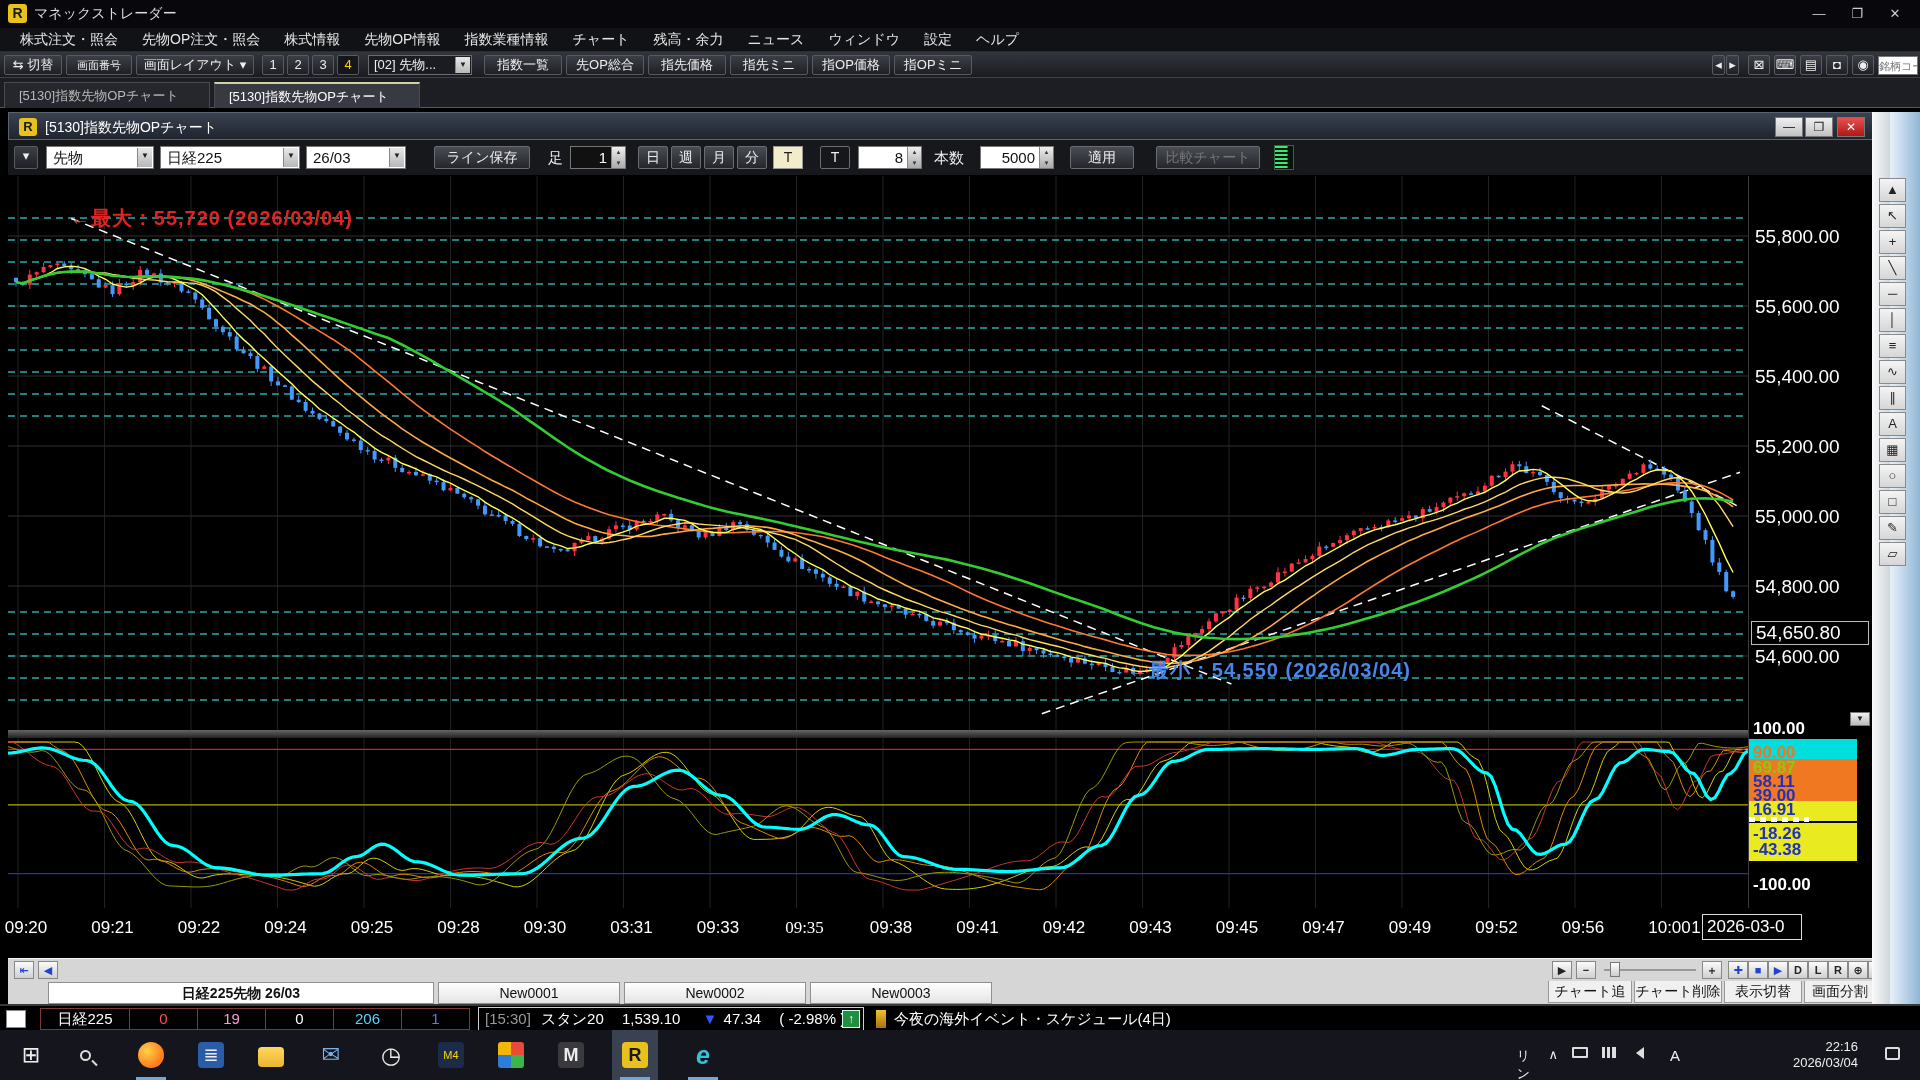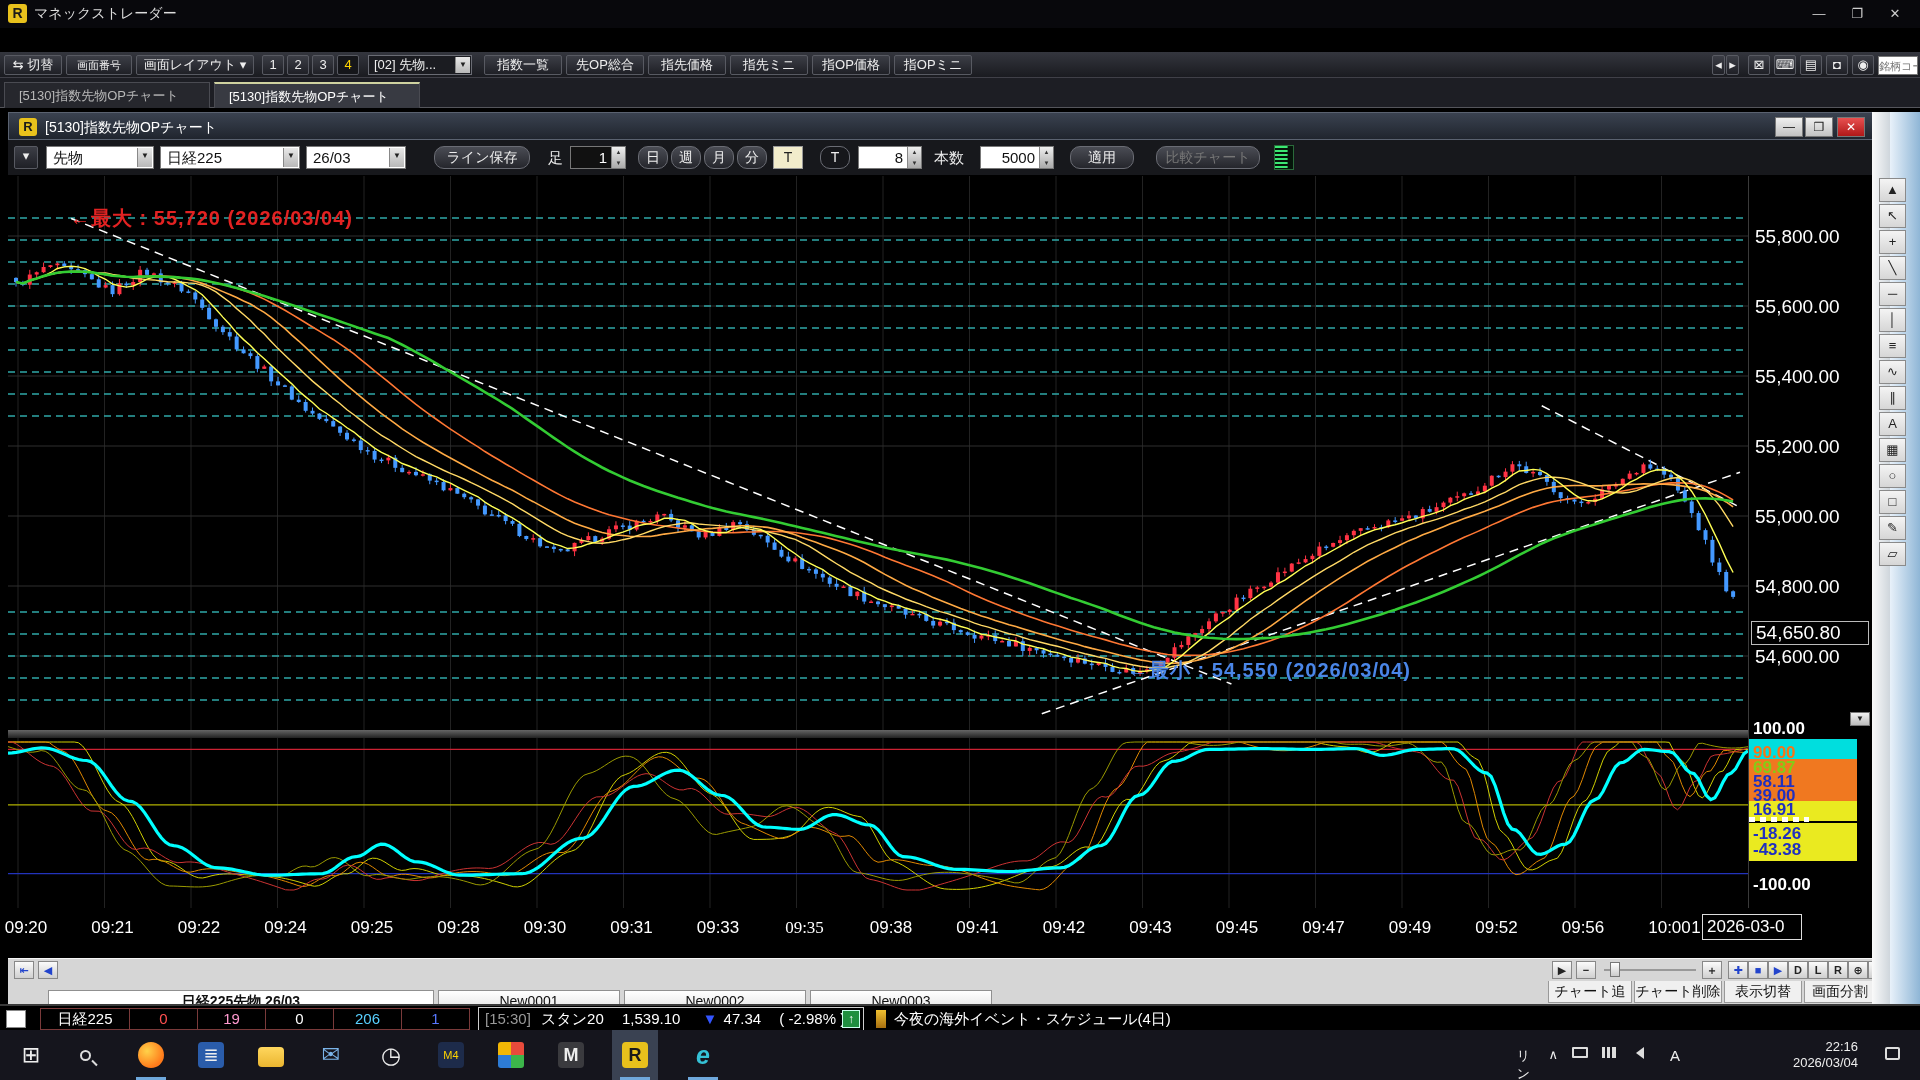--- a/index.html
+++ b/index.html
@@ -32,21 +32,21 @@
   
   .cw-title { position:absolute; left:8px; top:112px; width:1882px; height:28px; background:linear-gradient(#3a4250,#20252e); border:1px solid #5a6270; color:#fff; }
   .cw-icon { position:absolute; left:10px; top:5px; width:18px; height:18px; background:#e8c11c; border-radius:3px; color:#1a1a1a; font-weight:bold; font-size:13px; text-align:center; line-height:18px; }
   .cw-label { position:absolute; left:36px; top:6px; font-size:14px; }
   .cwbtn { position:absolute; top:4px; width:28px; height:20px; background:linear-gradient(#f0f0f0,#c2c2c2); border:1px solid #777; color:#222; font-size:12px; text-align:center; line-height:18px; }
   .cwbtn.close { background:linear-gradient(#e85050,#b01818); color:#fff; font-weight:bold; }
 
   
   .controls { position:absolute; left:8px; top:140px; width:1882px; height:36px; background:#17181c; border-bottom:1px solid #000; }
   .combo-light { position:absolute; top:6px; height:23px; background:#fff; border:1px solid #777; color:#111; font-size:15px; line-height:21px; padding-left:6px; }
-  .ctl-btn { position:absolute; top:6px; height:23px; background:linear-gradient(#4a4c54,#25262c); border:1px solid #6a6c74; border-radius:10px; color:#eee; font-size:14px; text-align:center; line-height:21px; }
+  .ctl-btn { position:absolute; top:6px; height:23px; background:linear-gradient(#4a4c54,#25262c); border:1px solid #6a6c74; border-radius:2px; color:#eee; font-size:14px; text-align:center; line-height:21px; }
   .ctl-label { position:absolute; top:9px; color:#eee; font-size:15px; }
   .spin { position:absolute; top:6px; height:23px; border:1px solid #777; font-size:15px; line-height:21px; }
   .spin .arrows { position:absolute; right:0; top:0; bottom:0; width:14px; background:linear-gradient(#eee,#aaa); border-left:1px solid #888; color:#333; font-size:6px; line-height:11px; text-align:center; }
   .tgl { position:absolute; top:6px; width:30px; height:23px; background:#f2eccb; border:1px solid #999; color:#222; font-size:14px; text-align:center; line-height:21px; }
   .eq-icon { position:absolute; top:5px; width:20px; height:25px; background:#05140a; border:1px solid #2a6a3a;
      background-image:repeating-linear-gradient(#3be873 0 2px, transparent 2px 4px); background-size:70% 100%; background-repeat:no-repeat; }
 
   
   .plot-wrap { position:absolute; left:8px; top:176px; width:1740px; height:554px; background:#000; }
   .osc-wrap  { position:absolute; left:8px; top:738px; width:1740px; height:170px; background:#000; }
@@ -70,21 +70,21 @@
   .ta-label { position:absolute; top:10px; width:70px; color:#fff; font-size:17px; text-align:center; }
   .cursor-date { position:absolute; left:1694px; top:6px; width:100px; height:26px; border:1px solid #ddd; background:#000; color:#fff; font-size:17px; line-height:24px; padding-left:4px; overflow:hidden; white-space:nowrap; }
 
   
   .scroll-row { position:absolute; left:8px; top:958px; width:1864px; height:22px; background:#d6d6d6; border-top:1px solid #f5f5f5; }
   .srbtn { position:absolute; top:2px; width:20px; height:18px; background:linear-gradient(#fbfbfb,#d0d0d0); border:1px solid #888; font-size:11px; font-weight:bold; text-align:center; line-height:16px; color:#222; }
   .srbtn.blue { color:#2244cc; }
   .sr-track { position:absolute; top:10px; height:2px; background:#999; }
   .sr-thumb { position:absolute; top:3px; width:10px; height:15px; background:linear-gradient(#fff,#ccc); border:1px solid #777; }
   .tab-row { position:absolute; left:8px; top:980px; width:1864px; height:24px; background:#d6d6d6; }
-  .btab { position:absolute; top:10px; height:22px; background:linear-gradient(#ffffff,#e4e4e4); border:1px solid #909090; color:#111; font-size:14px; text-align:center; line-height:20px; }
+  .btab { position:absolute; top:2px; height:22px; background:linear-gradient(#ffffff,#e4e4e4); border:1px solid #909090; color:#111; font-size:14px; text-align:center; line-height:20px; }
   .btab.active { font-weight:bold; background:#fff; }
   .bact { position:absolute; top:1px; height:22px; background:#f0f0f0; border:1px solid #999; border-top:none; color:#111; font-size:14px; text-align:center; line-height:20px; }
 
   
   .edge-white { position:absolute; left:1872px; top:112px; width:18px; height:892px; background:linear-gradient(90deg,#fafafa,#cfd6dc); }
   .edge-blue { position:absolute; left:1890px; top:112px; width:30px; height:892px; background:linear-gradient(90deg,#e8f1fa,#8fb6d6); }
   .tool-btn { position:absolute; left:1879px; width:27px; height:24px; background:linear-gradient(#f4f4f4,#d6d6d6); border:1px solid #8a8a8a; color:#222; font-size:13px; text-align:center; line-height:22px; }
 
   
   .statusbar { position:absolute; left:0; top:1004px; width:1920px; height:26px; background:#000; border-top:2px solid #3a3a3a; color:#fff; }
@@ -118,20 +118,33 @@
   
   <div class="titlebar">
     <div class="app-icon">R</div>
     <div class="app-title">マネックストレーダー</div>
     <div class="winbtn" style="right:84px">—</div>
     <div class="winbtn" style="right:46px">❐</div>
     <div class="winbtn" style="right:8px">✕</div>
   </div>
 
   
+  <div class="menubar" id="menubar">
+      <div class="menu-item" style="position: relative;">株式注文・照会</div>
+      <div class="menu-item" style="position: relative;">先物OP注文・照会</div>
+      <div class="menu-item" style="position: relative;">株式情報</div>
+      <div class="menu-item" style="position: relative;">先物OP情報</div>
+      <div class="menu-item" style="position: relative;">指数業種情報</div>
+      <div class="menu-item" style="position: relative;">チャート</div>
+      <div class="menu-item" style="position: relative;">残高・余力</div>
+      <div class="menu-item" style="position: relative;">ニュース</div>
+      <div class="menu-item" style="position: relative;">ウィンドウ</div>
+      <div class="menu-item" style="position: relative;">設定</div>
+      <div class="menu-item" style="position: relative;">ヘルプ</div>
+    </div>
 
   
   <div class="toolbar">
     <div class="tbtn" style="left:4px;width:58px">⇆ <span>切替</span></div>
     <div class="tbtn" style="left:66px;width:66px;font-size:11px">画面番号</div>
     <div class="tbtn" style="left:136px;width:118px"><span>画面レイアウト</span> ▾</div>
     <span id="screen-btns"><div class="tbtn" style="left: 262px; width: 22px;">1</div><div class="tbtn" style="left: 287px; width: 22px;">2</div><div class="tbtn" style="left: 312px; width: 22px;">3</div><div class="tbtn" style="left: 337px; width: 22px; color: rgb(255, 212, 0); background: rgb(21, 22, 26);">4</div></span>
     <div class="combo-dark" style="left:368px;width:104px"><span>[02] 先物...</span><span class="dd">▼</span></div>
     <span id="quick-btns"><div class="tbtn" style="left: 484px; width: 78px;">指数一覧</div><div class="tbtn" style="left: 566px; width: 78px;">先OP総合</div><div class="tbtn" style="left: 648px; width: 78px;">指先価格</div><div class="tbtn" style="left: 730px; width: 78px;">指先ミニ</div><div class="tbtn" style="left: 812px; width: 78px;">指OP価格</div><div class="tbtn" style="left: 894px; width: 78px;">指OPミニ</div></span>
     <div class="tbtn" style="left:1712px;width:13px;padding:0">◂</div>
@@ -798,21 +811,21 @@
   
   <div class="time-axis" id="time-axis">
     <div class="cursor-date">2026-03-0</div>
   <div class="ta-label" style="left: -17px;">09:20</div>
       <div class="ta-label" style="left: 69.5px;">09:21</div>
       <div class="ta-label" style="left: 156px;">09:22</div>
       <div class="ta-label" style="left: 242.5px;">09:24</div>
       <div class="ta-label" style="left: 329px;">09:25</div>
       <div class="ta-label" style="left: 415.5px;">09:28</div>
       <div class="ta-label" style="left: 502px;">09:30</div>
-      <div class="ta-label" style="left: 588.5px;">09:31</div>
+      <div class="ta-label" style="left: 588.5px;">03:31</div>
       <div class="ta-label" style="left: 675px;">09:33</div>
       <div class="ta-label" style="left: 761.5px; font-family: Liberation Serif, serif;">09:35</div>
       <div class="ta-label" style="left: 848px;">09:38</div>
       <div class="ta-label" style="left: 934.5px;">09:41</div>
       <div class="ta-label" style="left: 1021px;">09:42</div>
       <div class="ta-label" style="left: 1107.5px;">09:43</div>
       <div class="ta-label" style="left: 1194px;">09:45</div>
       <div class="ta-label" style="left: 1280.5px;">09:47</div>
       <div class="ta-label" style="left: 1367px;">09:49</div>
       <div class="ta-label" style="left: 1453.5px;">09:52</div>

